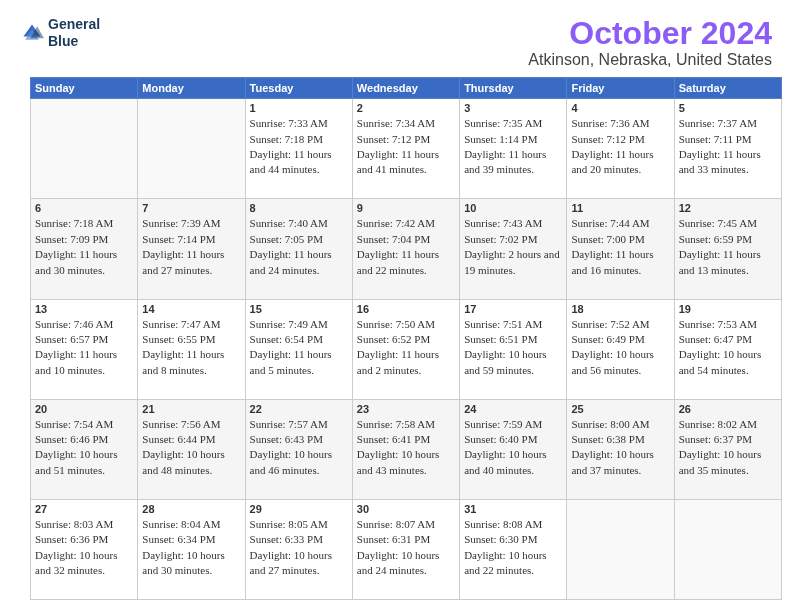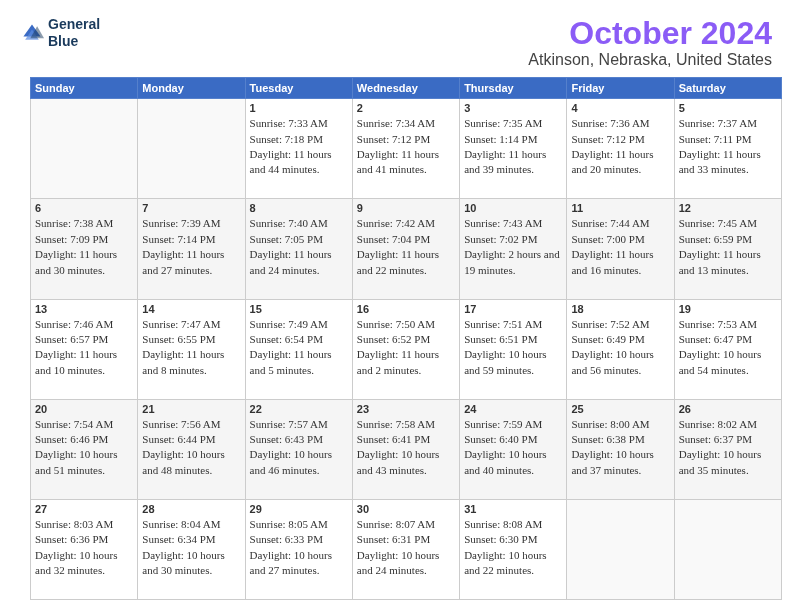--- a/index.html
+++ b/index.html
@@ -172,21 +172,21 @@
           <div>Sunrise: 7:37 AM</div>
           <div>Sunset: 7:11 PM</div>
           <div>Daylight: 11 hours and 33 minutes.</div>
         </div>
       </td>
         </tr>
         <tr>
           <td>
         <span class="day-num">6</span>
         <div class="cell-text">
-          <div>Sunrise: 7:38 AM</div>
+          <div>Sunrise: 7:18 AM</div>
           <div>Sunset: 7:09 PM</div>
           <div>Daylight: 11 hours and 30 minutes.</div>
         </div>
       </td>
           <td>
         <span class="day-num">7</span>
         <div class="cell-text">
           <div>Sunrise: 7:39 AM</div>
           <div>Sunset: 7:14 PM</div>
           <div>Daylight: 11 hours and 27 minutes.</div>

